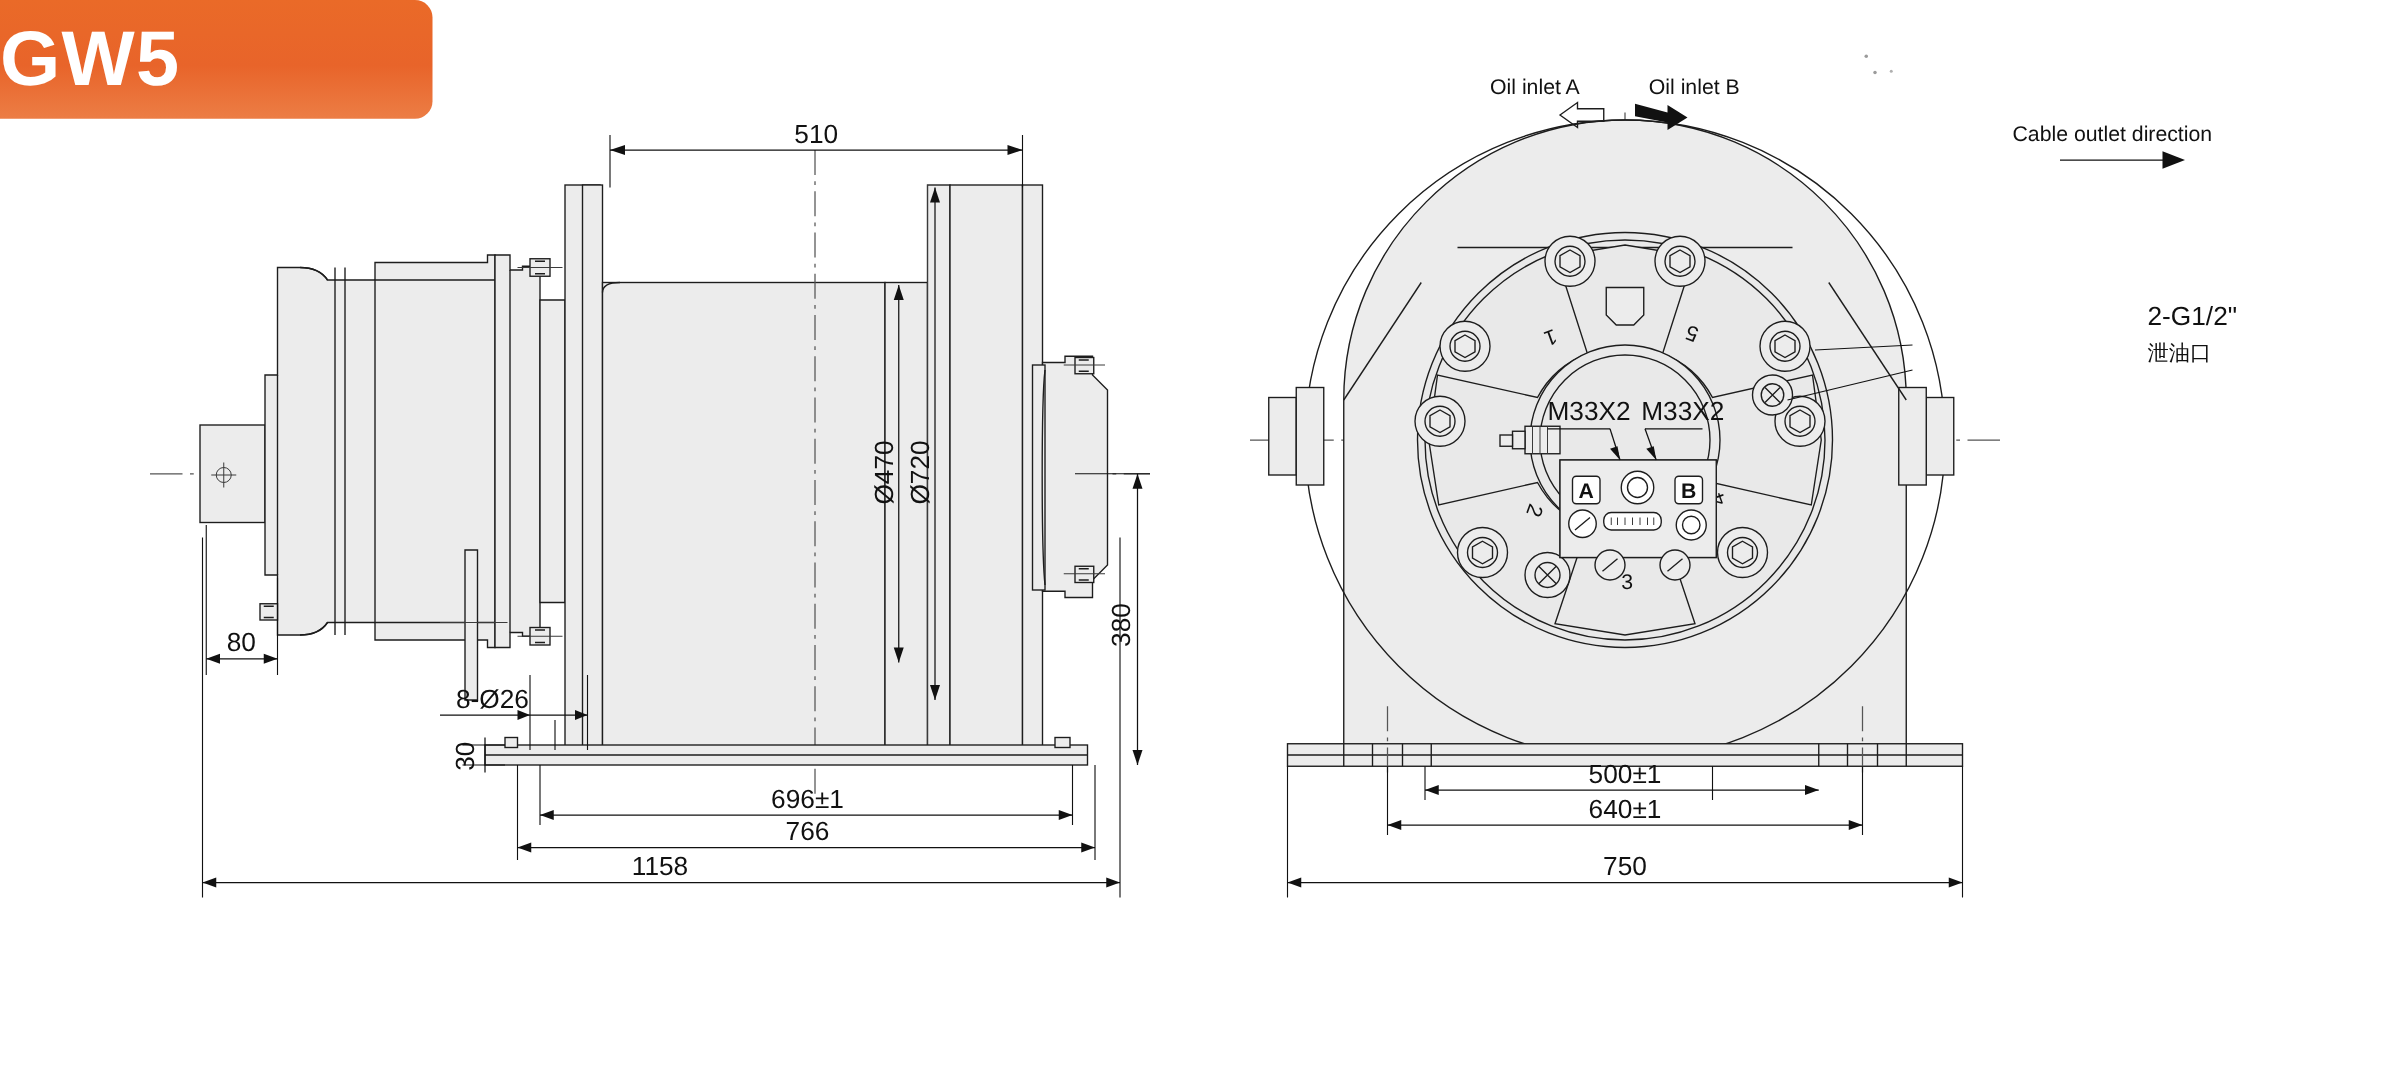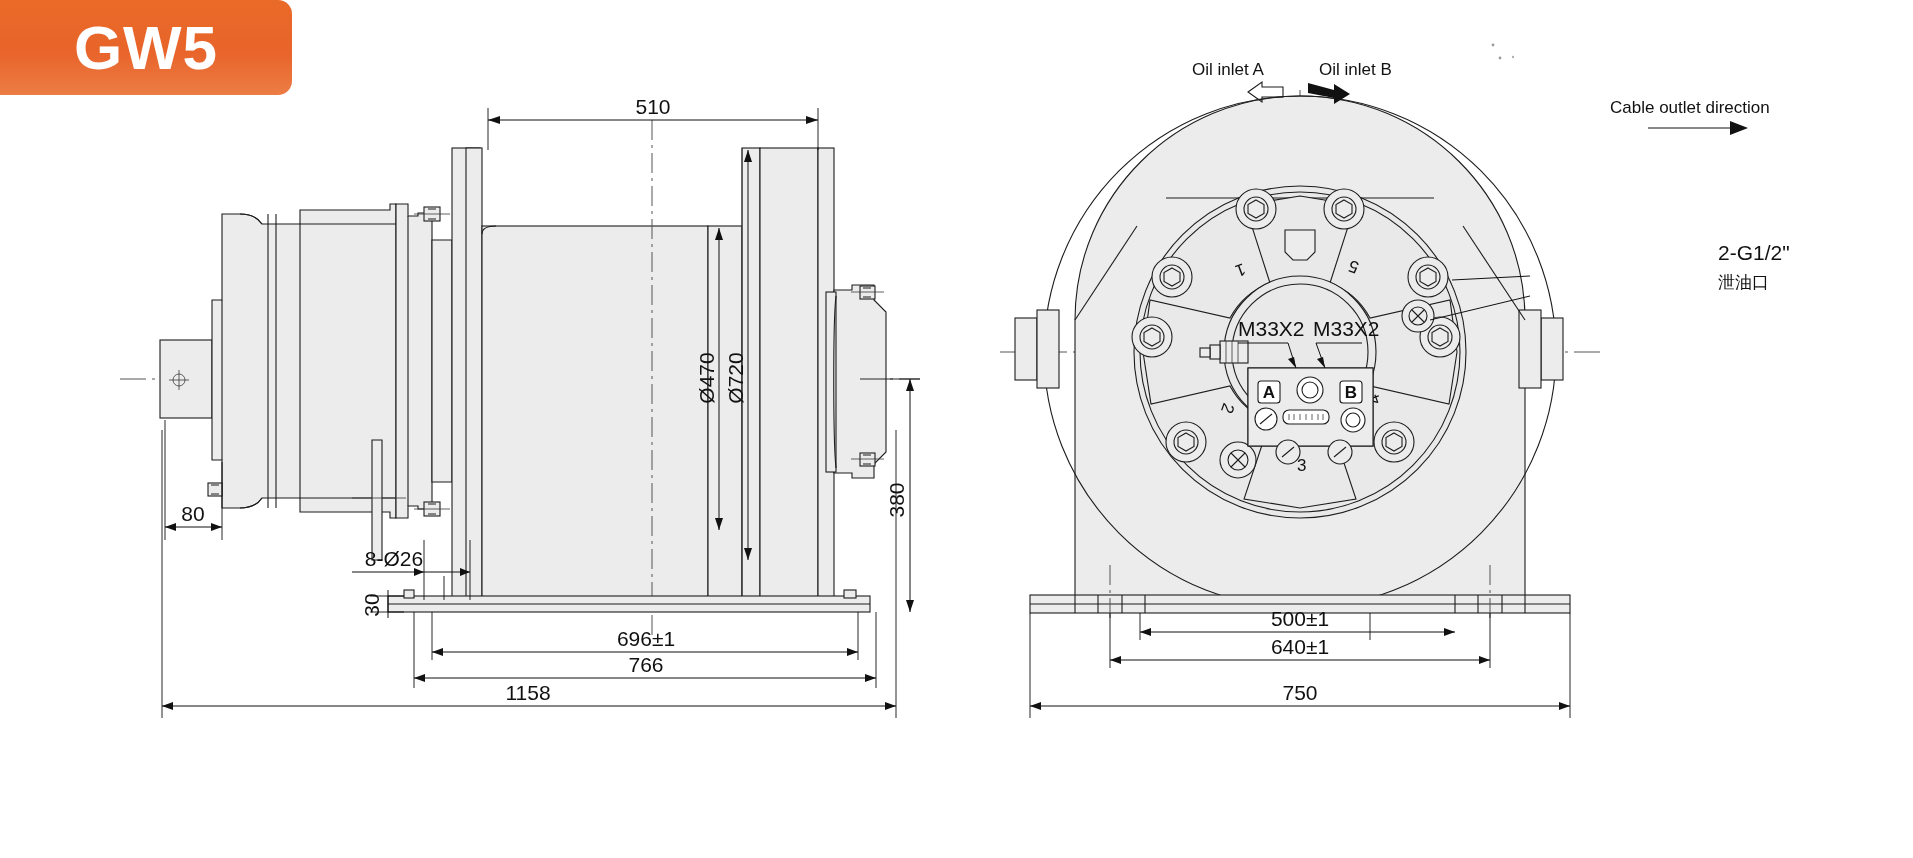--- a/index.html
+++ b/index.html
@@ -3,24 +3,24 @@
 <meta charset="utf-8">
 <style>
   html,body{margin:0;padding:0;background:#ffffff;}
   body{width:1913px;height:858px;position:relative;overflow:hidden;
        font-family:"Liberation Sans", sans-serif;color:#111;}
 
   #stage{position:absolute;inset:0;}
 
   
   .badge{
-    position:absolute;left:0;top:0;width:292px;height:95px;
+    position:absolute;left:0;top:0;width:346px;height:95px;
     border-radius:0 14px 14px 0;
     background:linear-gradient(180deg,#ea6a28 0%,#e8642a 55%,#ec7d45 100%);
-    display:flex;align-items:center;justify-content:center;
+    display:flex;align-items:center;
   }
   .badge span{color:#fff;font-size:62px;font-weight:700;letter-spacing:1px;
     font-family:"Liberation Sans", sans-serif;line-height:1;}
 
   
   svg.dwg{position:absolute;left:0;top:0;width:1913px;height:858px;}
   .ln{stroke:#1d1d1d;stroke-width:1.1;fill:none;}
   .ln-thin{stroke:#3a3a3a;stroke-width:0.8;fill:none;}
   .fillgrey{fill:#ececec;stroke:#1d1d1d;stroke-width:1.1;}
   .fillgrey2{fill:#e9e9e9;stroke:#1d1d1d;stroke-width:1.1;}

